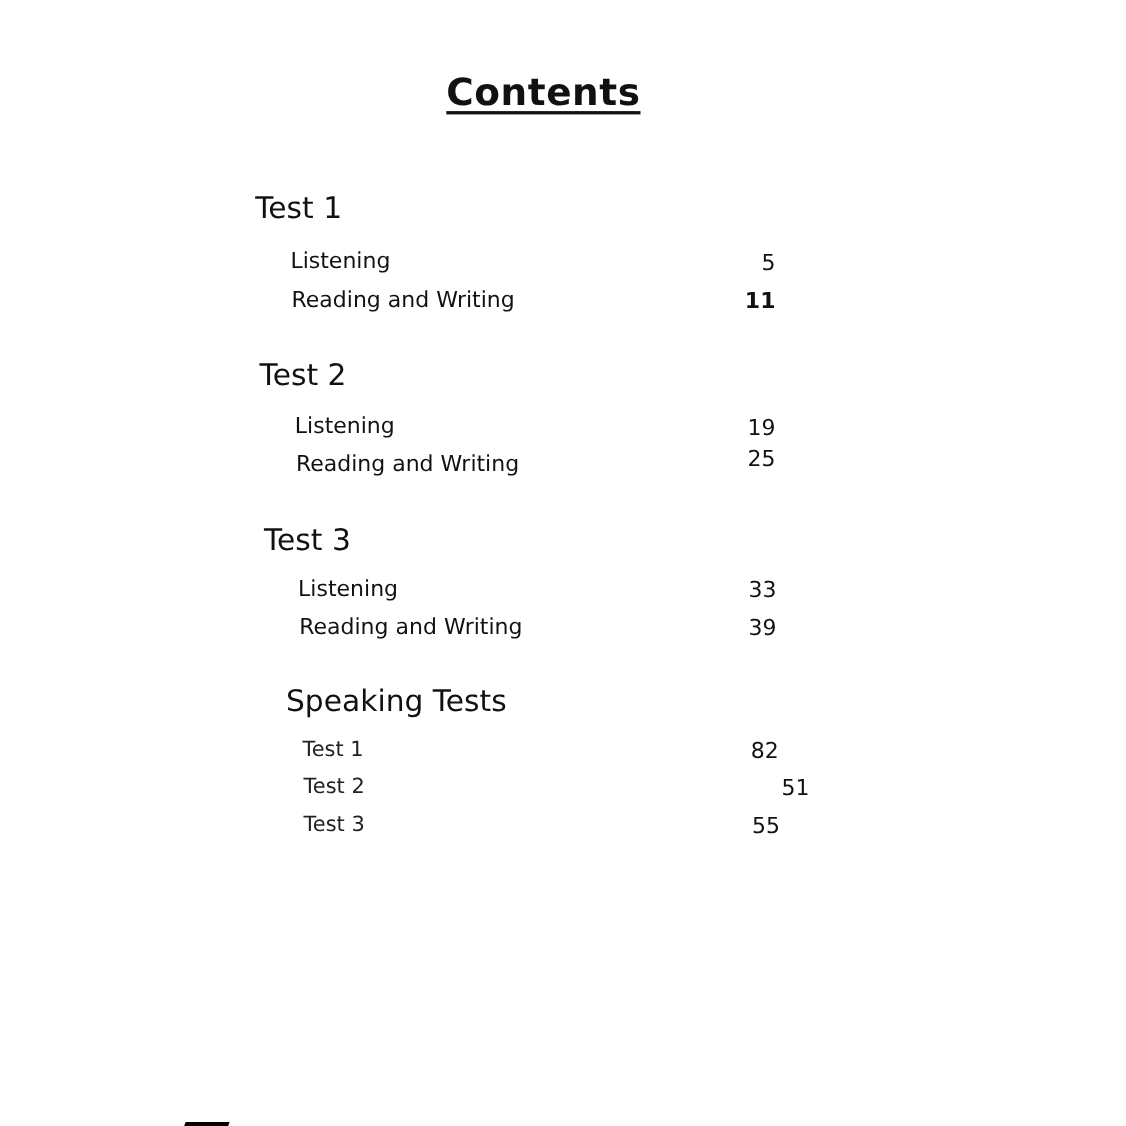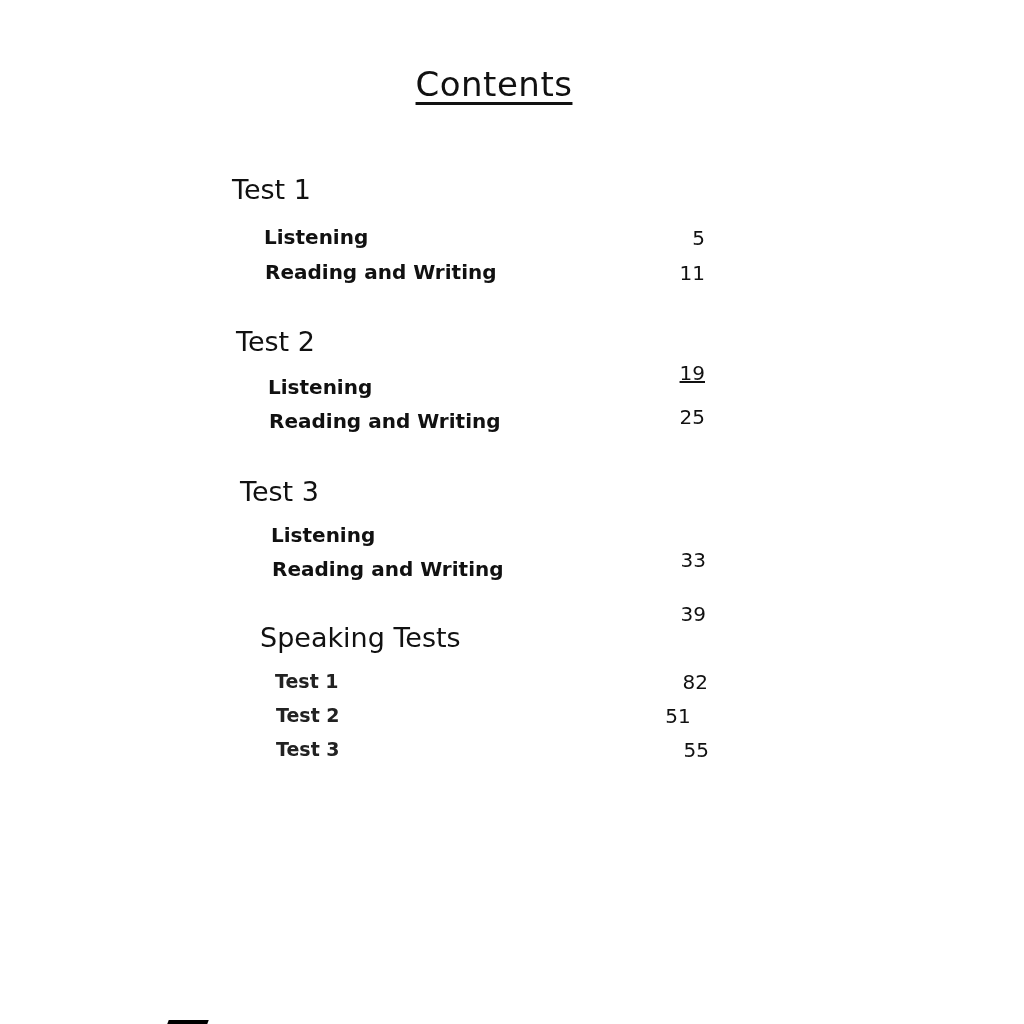--- a/index.html
+++ b/index.html
@@ -1,54 +1,54 @@
 <!DOCTYPE html>
 <html><head>
 <meta charset="utf-8">
 <style>
   html, body { margin:0; padding:0; }
   body { width:1024px; height:1024px; background:#ffffff; position:relative; overflow:hidden;
          font-family: "DejaVu Sans", sans-serif; color:#111; }
   .title { position:absolute; left:0; width:988px; top:64px; text-align:center;
-           font-size:34px; font-weight:normal; letter-spacing:0.5px; }
+           font-size:34px; font-weight:bold; letter-spacing:0.5px; }
   .title span { text-decoration: underline; text-decoration-thickness:3px; text-underline-offset:6px; }
   .section { position:absolute; }
   .sec-head { font-size:27px; font-weight:normal; margin:0; line-height:32px; }
-  .entry { position:absolute; font-size:20px; line-height:24px;font-weight:bold; }
+  .entry { position:absolute; font-size:20px; line-height:24px; }
   .num { position:absolute; font-size:20px; line-height:24px; text-align:right; width:60px; }
   .speak .entry { color:#222; font-size:19px; }
   .mark { position:absolute; left:168px; top:1020px; width:40px; height:4px; background:#000;
           transform:skewX(-20deg); }
 </style>
 </head>
 <body>
 
 <div class="title"><span>Contents</span></div>
 
 <div class="sec-head section" style="left:232px; top:174px;">Test 1</div>
 <div class="entry" style="left:264px; top:225px;">Listening</div>
 <div class="num" style="left:645px; top:226px;">5</div>
 <div class="entry" style="left:265px; top:260px;">Reading and Writing</div>
-<div class="num" style="left:645px; top:261px;">11</div>
+<div class="num" style="left:645px; top:261px;font-weight:bold;">11</div>
 
 <div class="sec-head section" style="left:236px; top:326px;">Test 2</div>
 <div class="entry" style="left:268px; top:375px;">Listening</div>
-<div class="num" style="left:645px; top:361px;text-decoration:underline;">19</div>
+<div class="num" style="left:645px; top:376px;">19</div>
 <div class="entry" style="left:269px; top:409px;">Reading and Writing</div>
 <div class="num" style="left:645px; top:405px;">25</div>
 
 <div class="sec-head section" style="left:240px; top:476px;">Test 3</div>
 <div class="entry" style="left:271px; top:523px;">Listening</div>
-<div class="num" style="left:646px; top:524px;margin-top:24px;">33</div>
+<div class="num" style="left:646px; top:524px;">33</div>
 <div class="entry" style="left:272px; top:557px;">Reading and Writing</div>
-<div class="num" style="left:646px; top:558px;margin-top:44px;">39</div>
+<div class="num" style="left:646px; top:558px;">39</div>
 
 <div class="speak">
 <div class="sec-head section" style="left:260px; top:622px;">Speaking Tests</div>
 <div class="entry" style="left:275px; top:669px;">Test 1</div>
 <div class="num" style="left:648px; top:670px;">82</div>
 <div class="entry" style="left:276px; top:703px;">Test 2</div>
-<div class="num" style="left:648px; top:704px;text-align:center;">51</div>
+<div class="num" style="left:676px; top:704px;">51</div>
 <div class="entry" style="left:276px; top:737px;">Test 3</div>
 <div class="num" style="left:649px; top:738px;">55</div>
 </div>
 
 <div class="mark"></div>
 
 </body></html>

